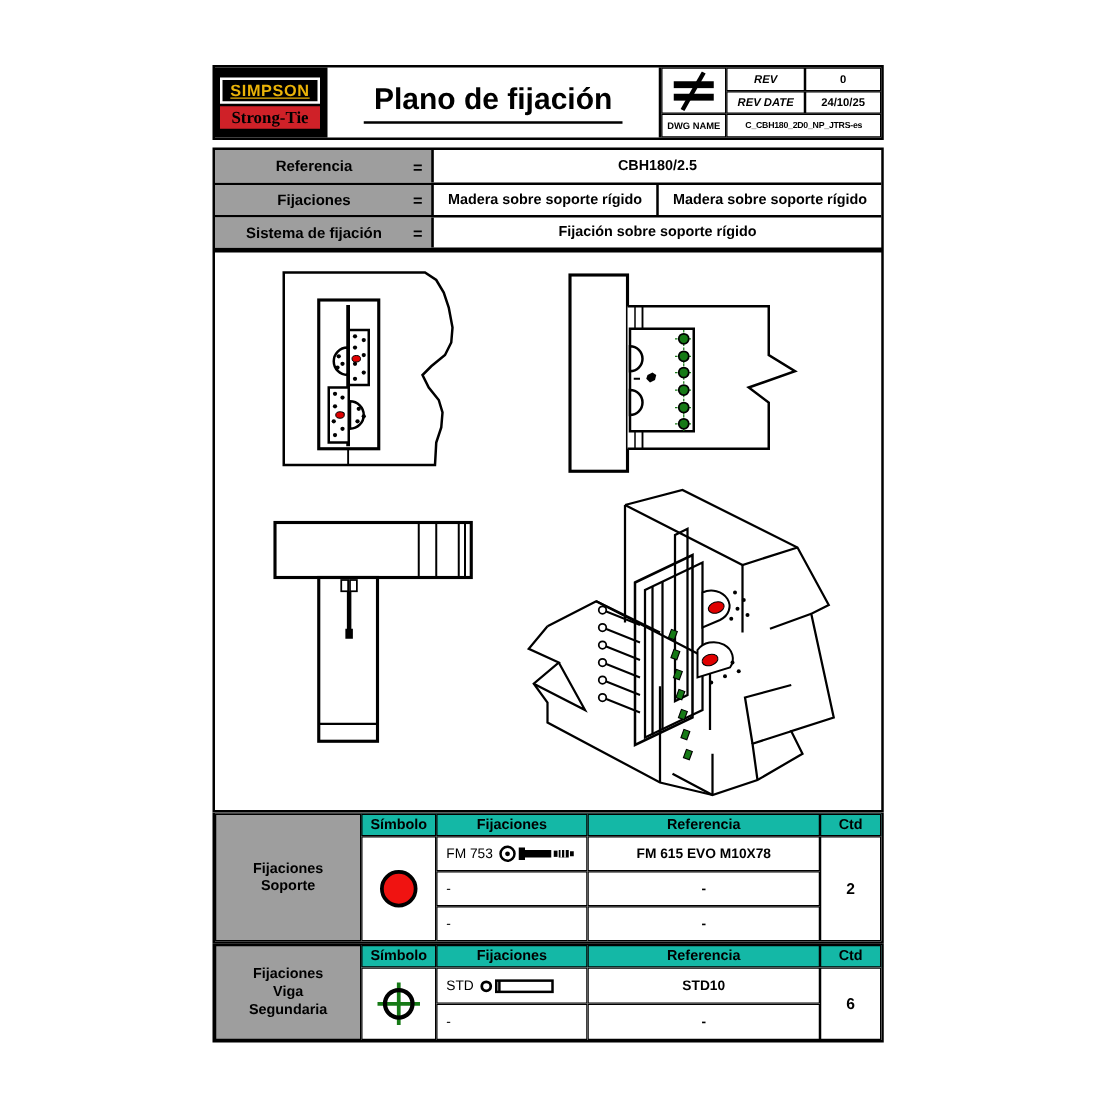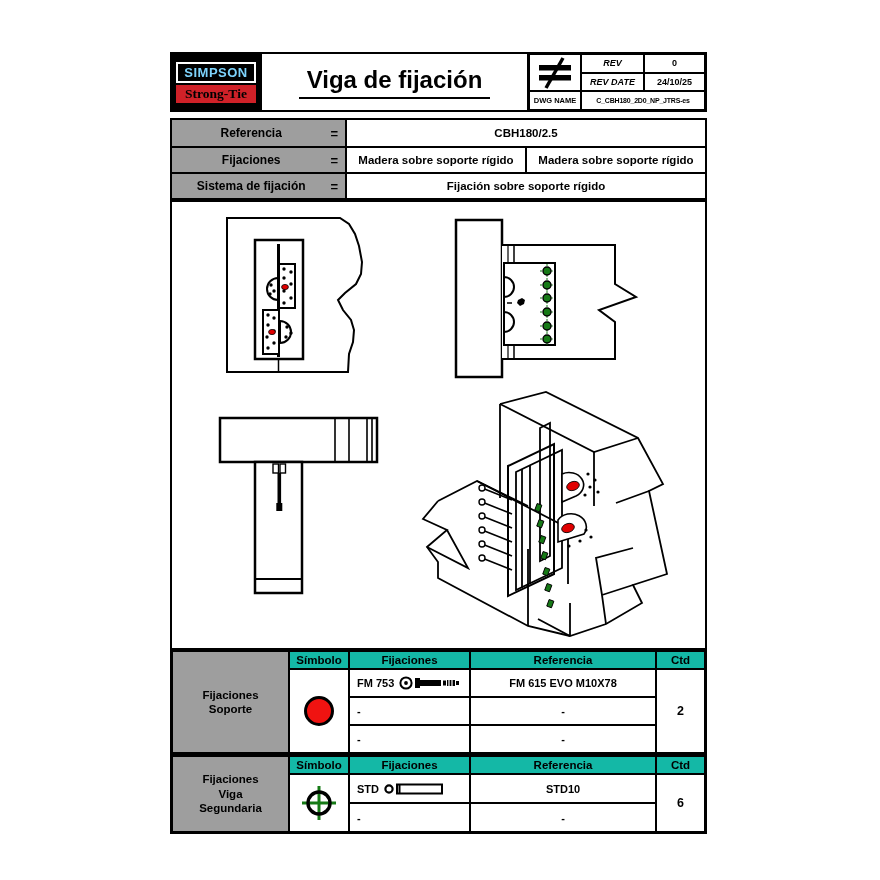--- a/index.html
+++ b/index.html
@@ -6,21 +6,21 @@
   body{
     width:880px;height:880px;background:#ffffff;position:relative;
     font-family:"Liberation Sans", sans-serif;color:#000;
     -webkit-font-smoothing:antialiased;
   }
   .sheet{position:absolute;left:170px;top:52px;width:537px;}
 
   
   .hdr{display:flex;height:60px;border:2px solid #000;box-sizing:border-box;background:#fff;}
   .logo-cell{width:88px;background:#000;box-sizing:border-box;padding:4px 4px;display:flex;flex-direction:column;justify-content:center;gap:2px;}
-  .logo-simpson{border:2px solid #fff;color:#7dd3fc;font-weight:bold;font-size:13px;text-align:center;letter-spacing:.5px;padding:1px 0;background:#000;}
+  .logo-simpson{border:2px solid #fff;color:#eab308;font-weight:bold;font-size:13px;text-align:center;letter-spacing:.5px;padding:1px 0;background:#000;text-decoration:underline;}
   .logo-strongtie{background:#cf2128;color:#000000;font-family:"Liberation Serif",serif;font-weight:bold;font-size:13.5px;text-align:center;padding:1px 0;}
   .title-cell{flex:1;display:flex;align-items:center;justify-content:center;border-left:2px solid #000;border-right:2px solid #000;}
   .doc-title{font-size:24px;font-weight:bold;border-bottom:2.5px solid #000;padding:0 8px 3px;}
   .rev-grid{width:176px;display:grid;grid-template-columns:52px 63px 61px;grid-template-rows:18.7px 18.7px 18.7px;box-sizing:border-box;}
   .rev-grid>div{border:1px solid #000;display:flex;align-items:center;justify-content:center;box-sizing:border-box;overflow:hidden;}
   .neq-cell{grid-row:1/3;grid-column:1;}
   .rev-lab{font-size:9px;font-weight:bold;font-style:italic;}
   .rev-val{font-size:9px;font-weight:bold;}
   .dwg-lab{font-size:7.5px;font-weight:bold;}
   .dwg-val{grid-column:2/4;font-size:7px;font-weight:bold;letter-spacing:-.2px;}
@@ -38,21 +38,21 @@
 
   
   .draw-area{position:relative;height:450px;border:2px solid #000;border-top-width:2px;margin-top:0;box-sizing:border-box;background:#fff;overflow:hidden;}
   .view{position:absolute;}
 
   
   .fix-tbl{display:grid;grid-template-columns:117px 60px 121px 186px 1fr;border:2px solid #000;border-top-width:1px;box-sizing:border-box;}
   .fix-tbl>div{border:1px solid #000;box-sizing:border-box;display:flex;align-items:center;justify-content:center;background:#fff;overflow:hidden;}
   .fix-tbl .group{background:#9e9e9e;flex-direction:column;font-weight:bold;font-size:11.5px;line-height:1.25;}
   .fix-tbl .colhead{background:#14b8a6;font-weight:bold;font-size:11.5px;}
-  .fix-tbl .fixcell{justify-content:flex-start;padding-left:7px;font-weight:bold;font-size:11px;gap:5px;}
+  .fix-tbl .fixcell{justify-content:flex-start;padding-left:7px;font-weight:normal;font-size:11px;gap:5px;}
   .fix-tbl .refcell{font-weight:bold;font-size:11px;}
   .fix-tbl .qty{font-weight:bold;font-size:12.5px;}
   .t1{grid-template-rows:18px 28px 28px 28px;margin-top:0;}
   .t2{grid-template-rows:18px 29px 29px;}
   .t1 .group{grid-row:1/5;grid-column:1;}
   .t1 .sym{grid-row:2/5;grid-column:2;}
   .t1 .qty{grid-row:2/5;grid-column:5;}
   .t2 .group{grid-row:1/4;grid-column:1;}
   .t2 .sym{grid-row:2/4;grid-column:2;}
   .t2 .qty{grid-row:2/4;grid-column:5;}
@@ -63,21 +63,21 @@
 <body>
 
 <div class="sheet">
 
   <div class="hdr">
     <div class="logo-cell">
       <div class="logo-simpson">SIMPSON</div>
       <div class="logo-strongtie">Strong-Tie</div>
     </div>
     <div class="title-cell">
-      <span class="doc-title">Viga de fijación</span>
+      <span class="doc-title">Plano de fijación</span>
     </div>
     <div class="rev-grid">
       <div class="neq-cell">
         <svg width="44" height="32" viewBox="0 0 44 32">
           <rect x="6" y="8" width="32" height="5.5" fill="#000"></rect>
           <rect x="6" y="18" width="32" height="5.5" fill="#000"></rect>
           <line x1="30" y1="1" x2="13" y2="31" stroke="#000" stroke-width="3.5"></line>
         </svg>
       </div>
       <div class="rev-lab">REV</div>

